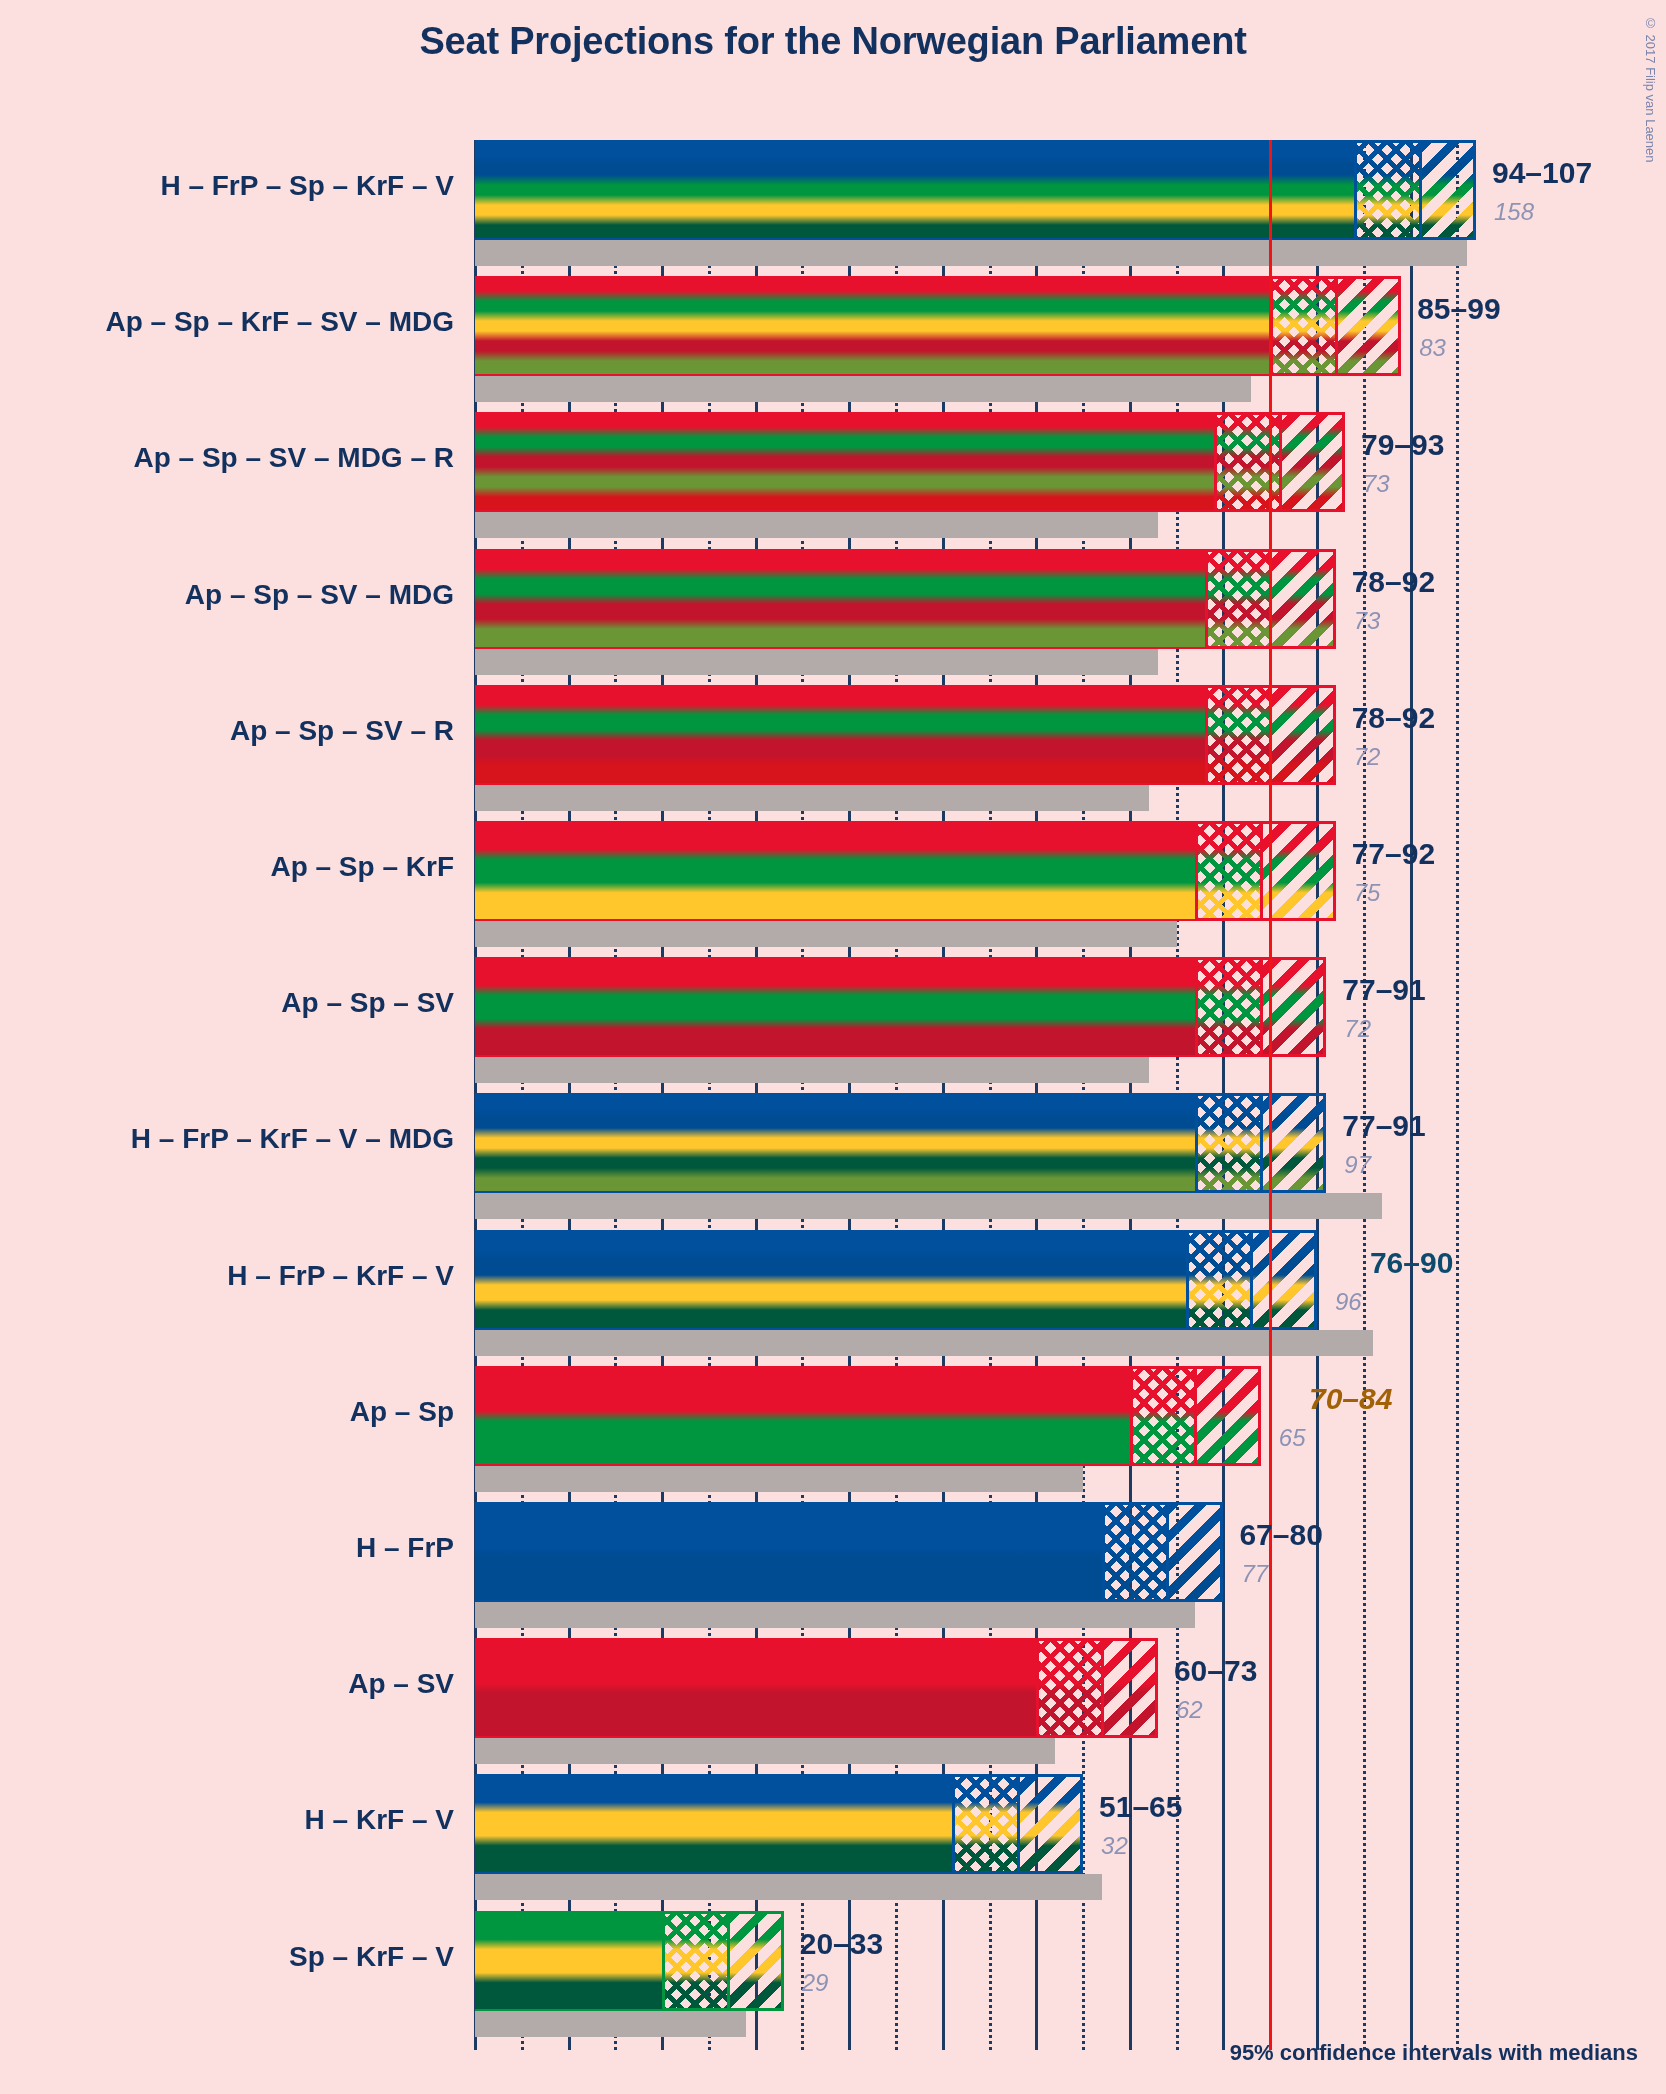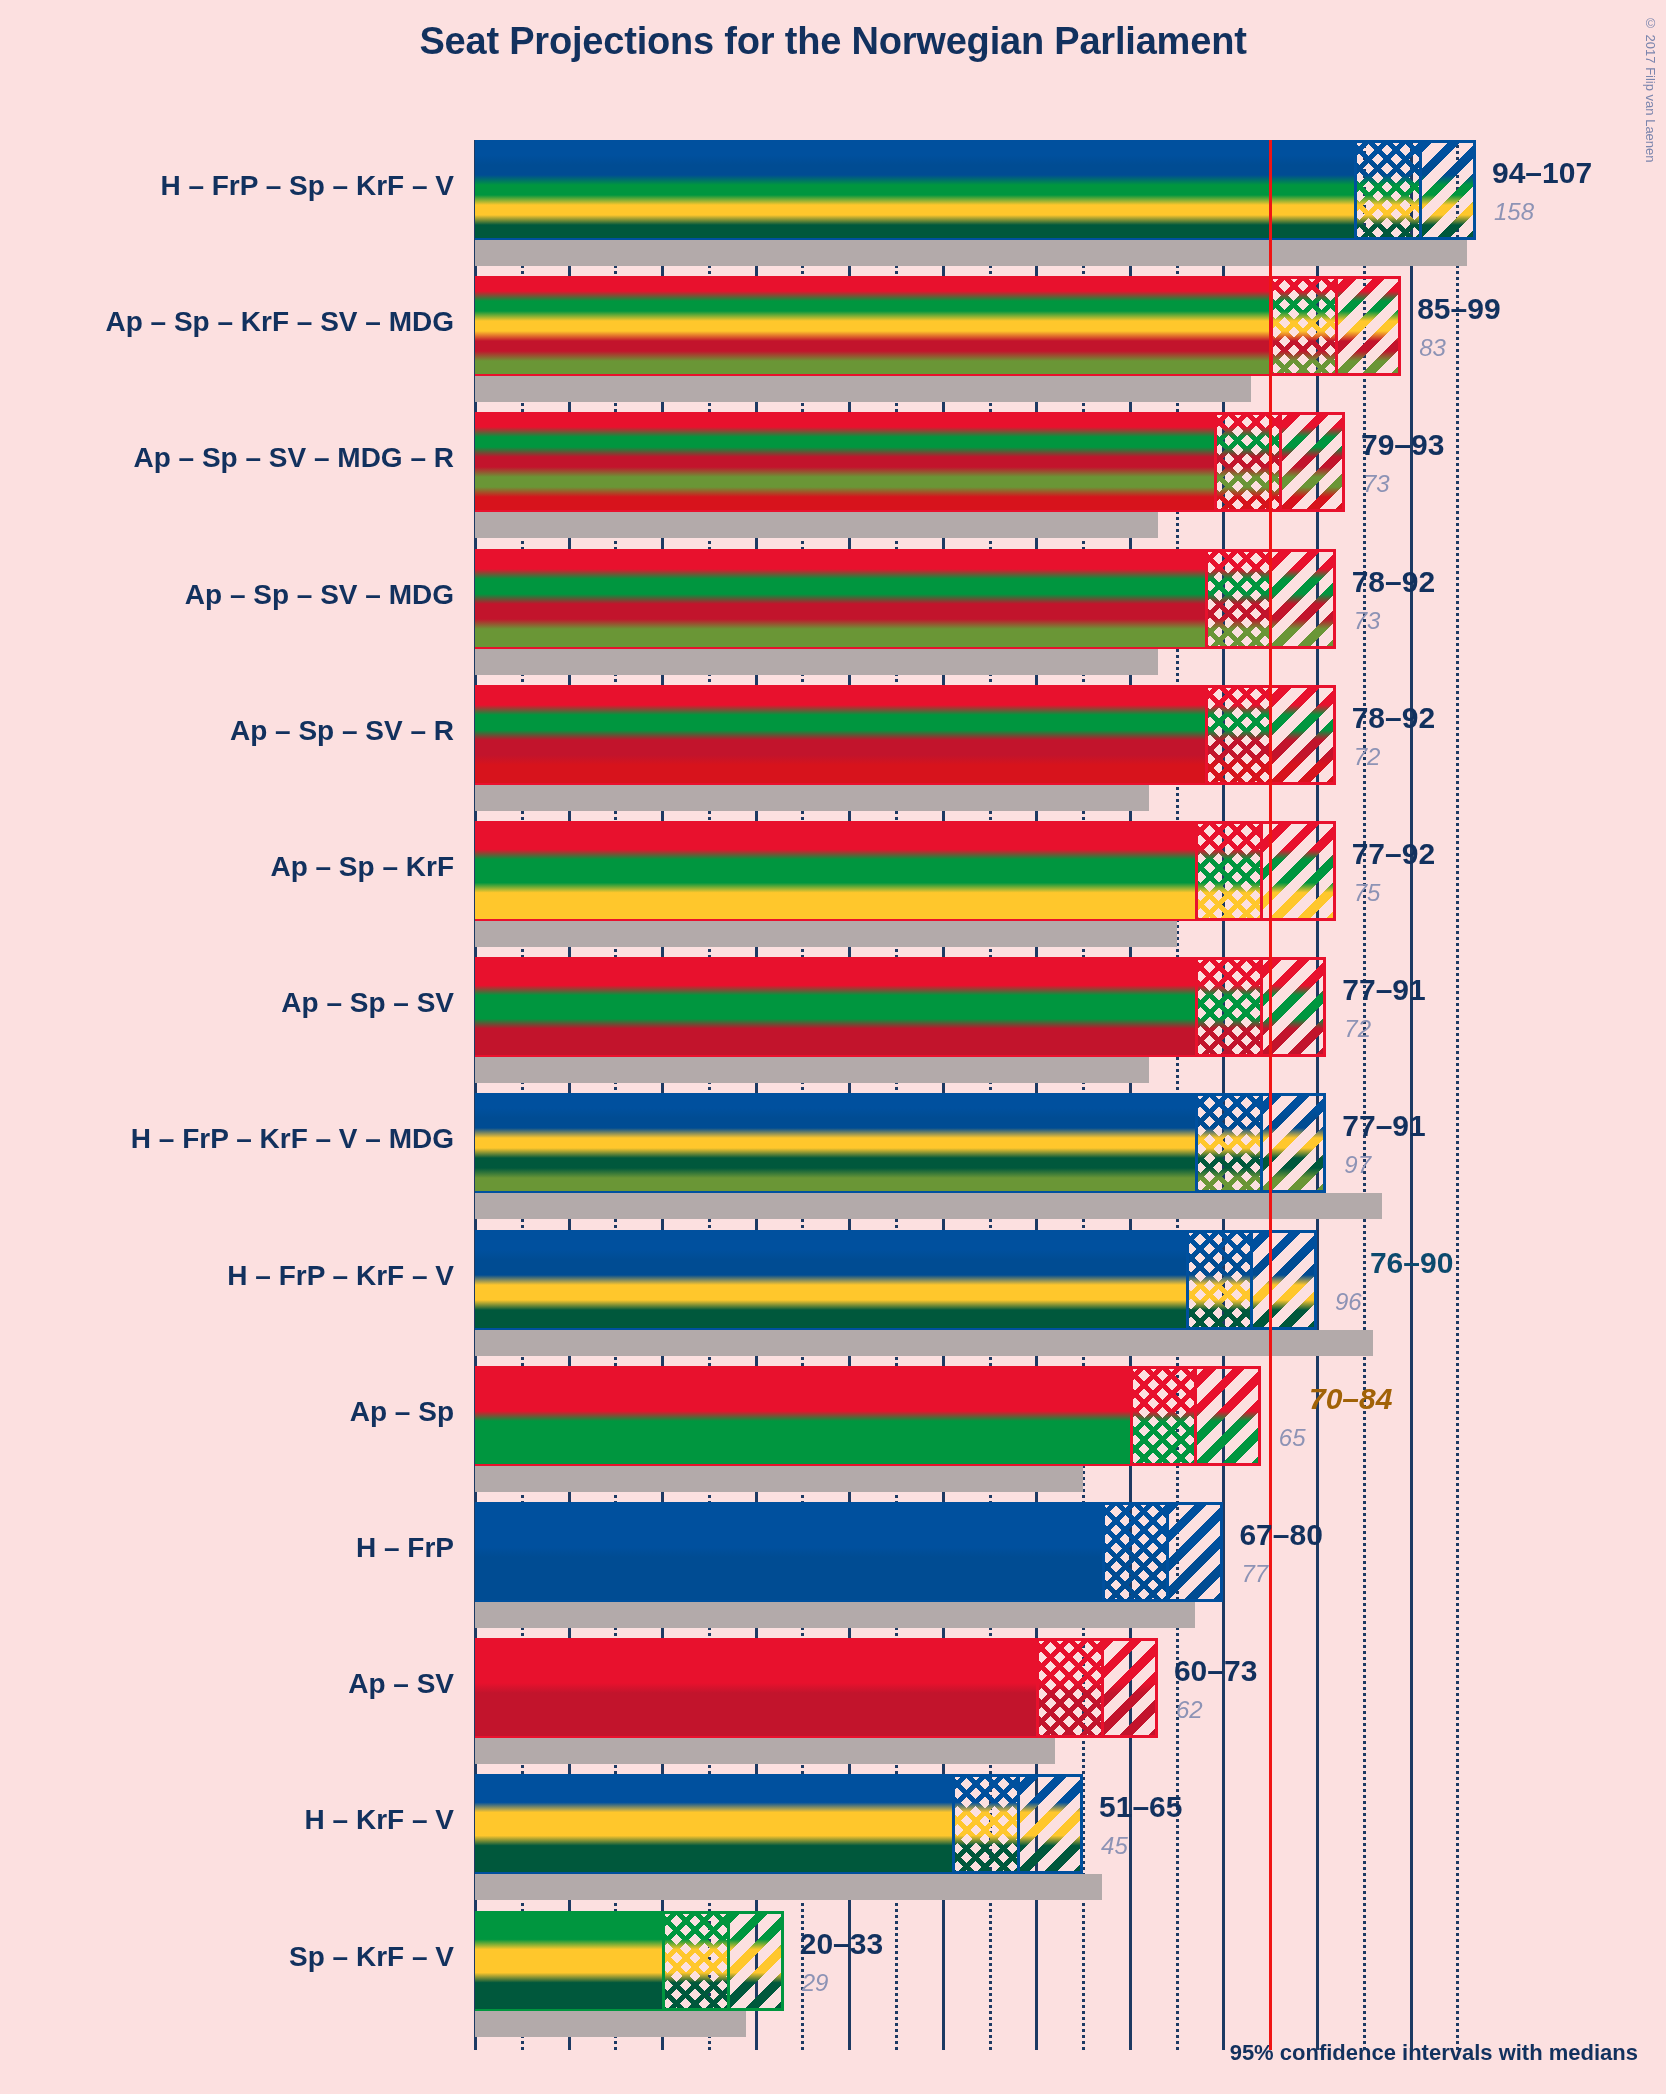--- a/index.html
+++ b/index.html
@@ -266,21 +266,21 @@
         <div class="row" style="top: 1634.4px; height: 136.2px;">
           <div class="rowlabel" style="top: 30px;">H – KrF – V</div>
           <div class="greybar" style="top: 100px; width: 626.785px; background: rgb(179, 170, 170);"></div>
           <div class="solidbar" style="width: 477.105px; background: linear-gradient(rgb(0, 80, 158) 0%, rgb(0, 80, 158) 28.33%, rgb(255, 199, 44) 38.33%, rgb(255, 199, 44) 61.67%, rgb(0, 88, 60) 71.67%, rgb(0, 88, 60) 100%);"></div>
           <div class="cross" style="left: 477.105px; width: 65.485px; background: repeating-linear-gradient(45deg, transparent 0px, transparent 7px, rgba(255, 255, 255, 0) 7px, rgba(255, 255, 255, 0) 14px), linear-gradient(rgb(0, 80, 158) 0%, rgb(0, 80, 158) 28.33%, rgb(255, 199, 44) 38.33%, rgb(255, 199, 44) 61.67%, rgb(0, 88, 60) 71.67%, rgb(0, 88, 60) 100%); mask-image: repeating-linear-gradient(45deg, rgb(0, 0, 0) 0px, rgb(0, 0, 0) 5px, transparent 5px, transparent 13px), repeating-linear-gradient(-45deg, rgb(0, 0, 0) 0px, rgb(0, 0, 0) 5px, transparent 5px, transparent 13px); mask-composite: add;"></div>
           <div class="diag" style="left: 542.59px; width: 65.485px; background: linear-gradient(rgb(0, 80, 158) 0%, rgb(0, 80, 158) 28.33%, rgb(255, 199, 44) 38.33%, rgb(255, 199, 44) 61.67%, rgb(0, 88, 60) 71.67%, rgb(0, 88, 60) 100%); mask-image: repeating-linear-gradient(-45deg, rgb(0, 0, 0) 0px, rgb(0, 0, 0) 9px, transparent 9px, transparent 20px);"></div>
           <div class="medline" style="left: 541.59px; background: rgb(0, 80, 158);"></div>
           <div class="ciborder" style="left: 477.105px; width: 130.97px; border-color: rgb(0, 80, 158);"></div>
           <div style="position: absolute; left: 0px; top: 0px; height: 100px; width: 608.075px; box-sizing: border-box; border-top: 2px solid rgb(0, 80, 158); border-bottom: 2px solid rgb(0, 80, 158); pointer-events: none; z-index: 5;"></div>
           <div class="cilabel" style="left: 624.075px; top: 16px; color: rgb(18, 49, 94);">51–65</div>
-          <div class="medlabel" style="left: 626.075px; top: 58px; color: rgb(141, 147, 181);">45</div>
+          <div class="medlabel" style="left: 626.075px; top: 58px; color: rgb(141, 147, 181);">32</div>
         </div>
         <div class="row" style="top: 1770.6px; height: 136.2px;">
           <div class="rowlabel" style="top: 30px;">Sp – KrF – V</div>
           <div class="greybar" style="top: 100px; width: 271.295px; background: rgb(179, 170, 170);"></div>
           <div class="solidbar" style="width: 187.1px; background: linear-gradient(rgb(0, 150, 63) 0%, rgb(0, 150, 63) 28.33%, rgb(255, 199, 44) 38.33%, rgb(255, 199, 44) 61.67%, rgb(0, 88, 60) 71.67%, rgb(0, 88, 60) 100%);"></div>
           <div class="cross" style="left: 187.1px; width: 65.485px; background: repeating-linear-gradient(45deg, transparent 0px, transparent 7px, rgba(255, 255, 255, 0) 7px, rgba(255, 255, 255, 0) 14px), linear-gradient(rgb(0, 150, 63) 0%, rgb(0, 150, 63) 28.33%, rgb(255, 199, 44) 38.33%, rgb(255, 199, 44) 61.67%, rgb(0, 88, 60) 71.67%, rgb(0, 88, 60) 100%); mask-image: repeating-linear-gradient(45deg, rgb(0, 0, 0) 0px, rgb(0, 0, 0) 5px, transparent 5px, transparent 13px), repeating-linear-gradient(-45deg, rgb(0, 0, 0) 0px, rgb(0, 0, 0) 5px, transparent 5px, transparent 13px); mask-composite: add;"></div>
           <div class="diag" style="left: 252.585px; width: 56.13px; background: linear-gradient(rgb(0, 150, 63) 0%, rgb(0, 150, 63) 28.33%, rgb(255, 199, 44) 38.33%, rgb(255, 199, 44) 61.67%, rgb(0, 88, 60) 71.67%, rgb(0, 88, 60) 100%); mask-image: repeating-linear-gradient(-45deg, rgb(0, 0, 0) 0px, rgb(0, 0, 0) 9px, transparent 9px, transparent 20px);"></div>
           <div class="medline" style="left: 251.585px; background: rgb(0, 150, 63);"></div>
           <div class="ciborder" style="left: 187.1px; width: 121.615px; border-color: rgb(0, 150, 63);"></div>
           <div style="position: absolute; left: 0px; top: 0px; height: 100px; width: 308.715px; box-sizing: border-box; border-top: 2px solid rgb(0, 150, 63); border-bottom: 2px solid rgb(0, 150, 63); pointer-events: none; z-index: 5;"></div>

